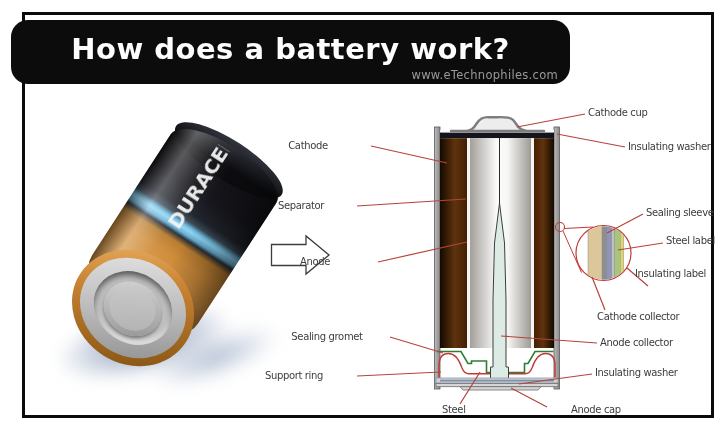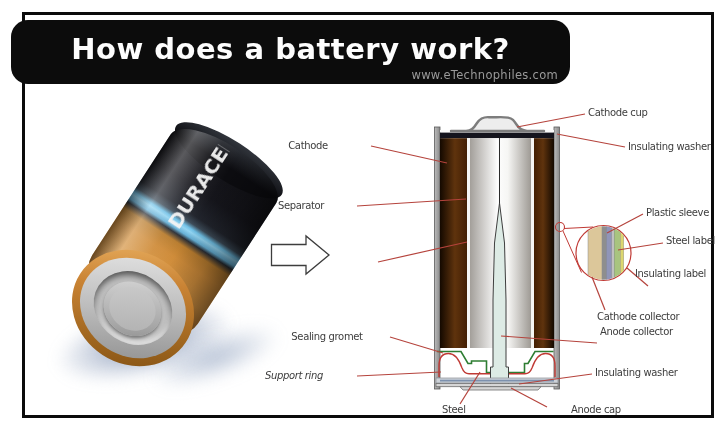--- a/index.html
+++ b/index.html
@@ -166,24 +166,25 @@
   </svg>
 
   <div class="abs titlebar"></div>
   <div class="abs website">www.eTechnophiles.com</div>
   <div class="abs title">How does a battery work?</div>
 
   <div class="lbl" style="left:588px;top:107px;">Cathode cup</div>
   <div class="lbl r" style="left:248px;top:140px;width:120px;">Cathode</div>
   <div class="lbl" style="left:628px;top:141px;">Insulating washer</div>
   <div class="lbl r" style="left:241px;top:200px;width:120px;">Separator</div>
-  <div class="lbl" style="left:646px;top:207px;">Plastic sleeve</div>
+  <div class="lbl" style="left:646px;top:207px;">Sealing sleeve</div>
+  <div class="lbl r" style="left:255px;top:256px;width:120px;">Anode</div>
   <div class="lbl" style="left:666px;top:235px;">Steel label</div>
   <div class="lbl" style="left:635px;top:268px;">Insulating label</div>
   <div class="lbl" style="left:597px;top:311px;">Cathode collector</div>
   <div class="lbl r" style="left:267px;top:331px;width:120px;">Sealing gromet</div>
-  <div class="lbl" style="left:600px;top:326px;">Anode collector</div>
-  <div class="lbl r" style="left:234px;top:370px;width:120px;font-style:italic;">Support ring</div>
+  <div class="lbl" style="left:600px;top:337px;">Anode collector</div>
+  <div class="lbl r" style="left:234px;top:370px;width:120px;">Support ring</div>
   <div class="lbl" style="left:595px;top:367px;">Insulating washer</div>
   <div class="lbl" style="left:442px;top:404px;">Steel</div>
   <div class="lbl" style="left:571px;top:404px;">Anode cap</div>
 
 </div>
 
 </body></html>

